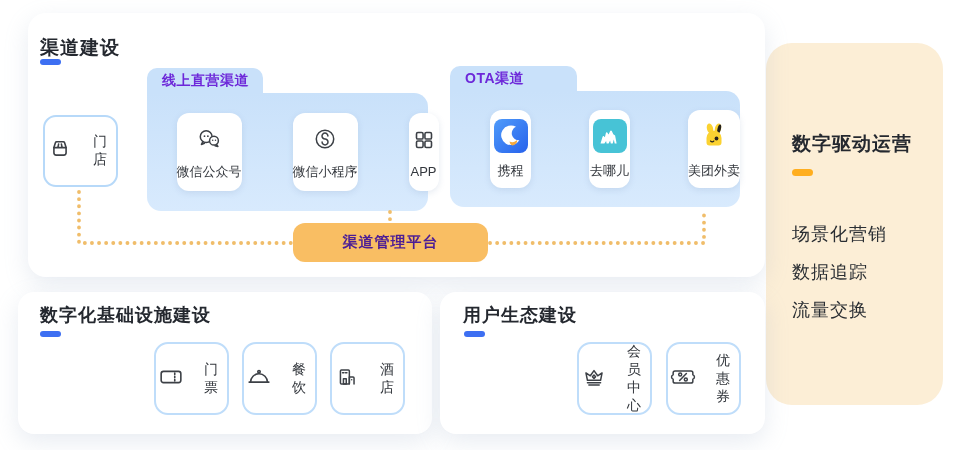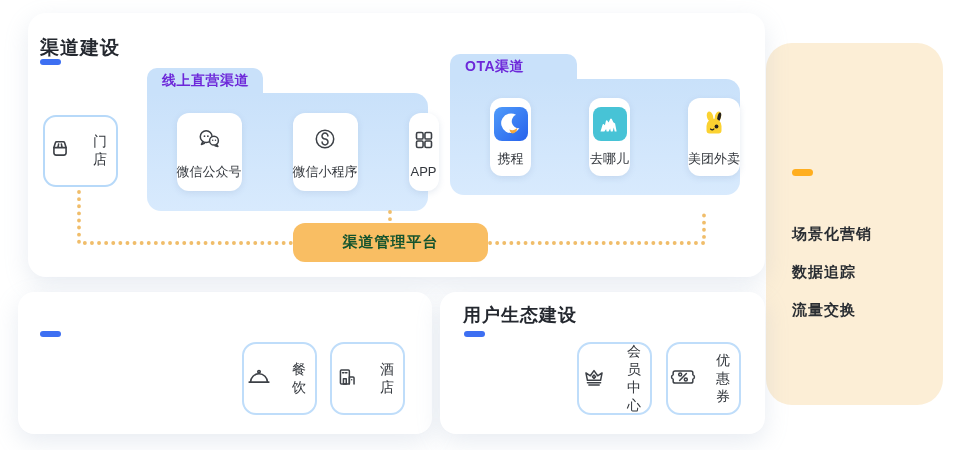--- a/index.html
+++ b/index.html
@@ -6,21 +6,21 @@
   *{box-sizing:border-box;}
   .stage{position:relative;width:960px;height:450px;background:#fff;overflow:hidden;
          font-family:"Liberation Sans","DejaVu Sans",sans-serif;color:#24282F;}
 
   
   .right-panel{position:absolute;left:766px;top:43px;width:177px;height:362px;
                background:#FCEED6;border-radius:26px;z-index:1;}
   .rp-title{position:absolute;left:26px;top:88px;font-size:19px;font-weight:bold;letter-spacing:1px;}
   .rp-pill{position:absolute;left:26px;top:126px;width:21px;height:7px;border-radius:4px;background:#FFAE1F;}
   .rp-items{position:absolute;left:26px;top:182px;}
-  .rp-item{font-size:15px;font-weight:bold;line-height:18px;margin-bottom:20px;letter-spacing:1px;color:#2A2E33;}
+  .rp-item{font-size:18px;font-weight:normal;line-height:18px;margin-bottom:20px;letter-spacing:1px;color:#2A2E33;}
 
   
   .card{position:absolute;background:#fff;border-radius:18px;z-index:2;
         box-shadow:0 8px 24px rgba(140,160,190,.20);}
   .card-title{position:absolute;font-size:18px;font-weight:bold;letter-spacing:1px;white-space:nowrap;}
   .pill{position:absolute;width:21px;height:6px;border-radius:3px;background:#3D6FF2;}
 
   .top-card{left:28px;top:13px;width:737px;height:264px;}
   .top-card .card-title{left:12px;top:22px;font-size:19px;}
   .top-card .pill{left:12px;top:46px;}
@@ -34,32 +34,32 @@
   
   .group{position:absolute;}
   .group-tab{height:25px;background:#C9E1FA;border-radius:10px 10px 0 0;
              display:flex;align-items:center;padding-left:15px;
              font-size:14px;font-weight:bold;color:#6d28d9;letter-spacing:.5px;}
   .group-body{background:linear-gradient(180deg,#C9E1FA 0%,#D8EAFD 100%);
               border-radius:0 14px 14px 14px;display:flex;align-items:center;justify-content:center;}
   .grp-online{left:119px;top:55px;}
   .grp-online .group-tab{width:116px;}
   .grp-online .group-body{width:281px;height:118px;gap:11px;}
-  .grp-ota{left:422px;top:41px;}
+  .grp-ota{left:422px;top:53px;}
   .grp-ota .group-tab{width:127px;}
   .grp-ota .group-body{width:290px;height:116px;gap:18px;}
 
   .chan-card{width:76px;height:78px;background:#fff;border-radius:12px;
              display:flex;flex-direction:column;align-items:center;justify-content:center;gap:5px;
              box-shadow:0 2px 6px rgba(110,140,180,.18);margin-left:40px;}
   .chan-card .lbl{font-size:13px;color:#33373D;white-space:nowrap;}
 
   .platform-btn{position:absolute;left:265px;top:210px;width:195px;height:39px;
                 background:#F9BE63;border-radius:12px;display:flex;align-items:center;justify-content:center;
-                font-size:15px;font-weight:bold;color:#14532d;letter-spacing:1px;}
+                font-size:15px;font-weight:bold;color:#4c1d95;letter-spacing:1px;}
 
   
   .bl-card{left:18px;top:292px;width:414px;height:142px;border-radius:16px;}
   .bl-card .card-title{left:22px;top:11px;}
   .bl-card .pill{left:22px;top:39px;}
   .bm-card{left:440px;top:292px;width:325px;height:142px;border-radius:16px;}
   .bm-card .card-title{left:23px;top:11px;}
   .bm-card .pill{left:24px;top:39px;}
   .feature-row{position:absolute;top:50px;display:flex;}
   .bl-card .feature-row{right:27px;gap:13px;}
@@ -70,20 +70,21 @@
   .connectors{position:absolute;left:0;top:0;z-index:4;pointer-events:none;}
 
   .ic{display:block;}
 </style>
 </head>
 <body>
 
 <div class="stage">
 
   <div class="right-panel">
+    <div class="rp-title">数字驱动运营</div>
     <div class="rp-pill"></div>
     <div class="rp-items">
       <div class="rp-item">场景化营销</div>
       <div class="rp-item">数据追踪</div>
       <div class="rp-item">流量交换</div>
     </div>
   </div>
 
   <div class="card top-card">
     <div class="card-title">渠道建设</div>
@@ -189,22 +190,32 @@
         </div>
       </div>
     </div>
 
     <div class="platform-btn">
       <span>渠道管理平台</span>
     </div>
   </div>
 
   <div class="card bl-card">
+    <div class="card-title">数字化基础设施建设</div>
     <div class="pill"></div>
     <div class="feature-row">
+      <div class="outline-box feature-box">
+        <span class="ic">
+          <svg width="30" height="30" viewBox="0 0 32 32" fill="none" stroke="#3C4046" stroke-width="1.7" stroke-linecap="round" stroke-linejoin="round">
+            <rect x="5.5" y="10" width="21" height="12" rx="2.5"></rect>
+            <path d="M20,11.8 v1.6 M20,15.2 v1.6 M20,18.6 v1.6"></path>
+          </svg>
+        </span>
+        <span class="lbl">门票</span>
+      </div>
       <div class="outline-box feature-box">
         <span class="ic">
           <svg width="30" height="30" viewBox="0 0 32 32" fill="none" stroke="#3C4046" stroke-width="1.7" stroke-linecap="round" stroke-linejoin="round">
             <path d="M7,21.5 a9,9 0 0 1 18,0"></path>
             <path d="M5.5,21.5 h21"></path>
             <circle cx="16" cy="10.3" r="1.3"></circle>
           </svg>
         </span>
         <span class="lbl">餐饮</span>
       </div>

